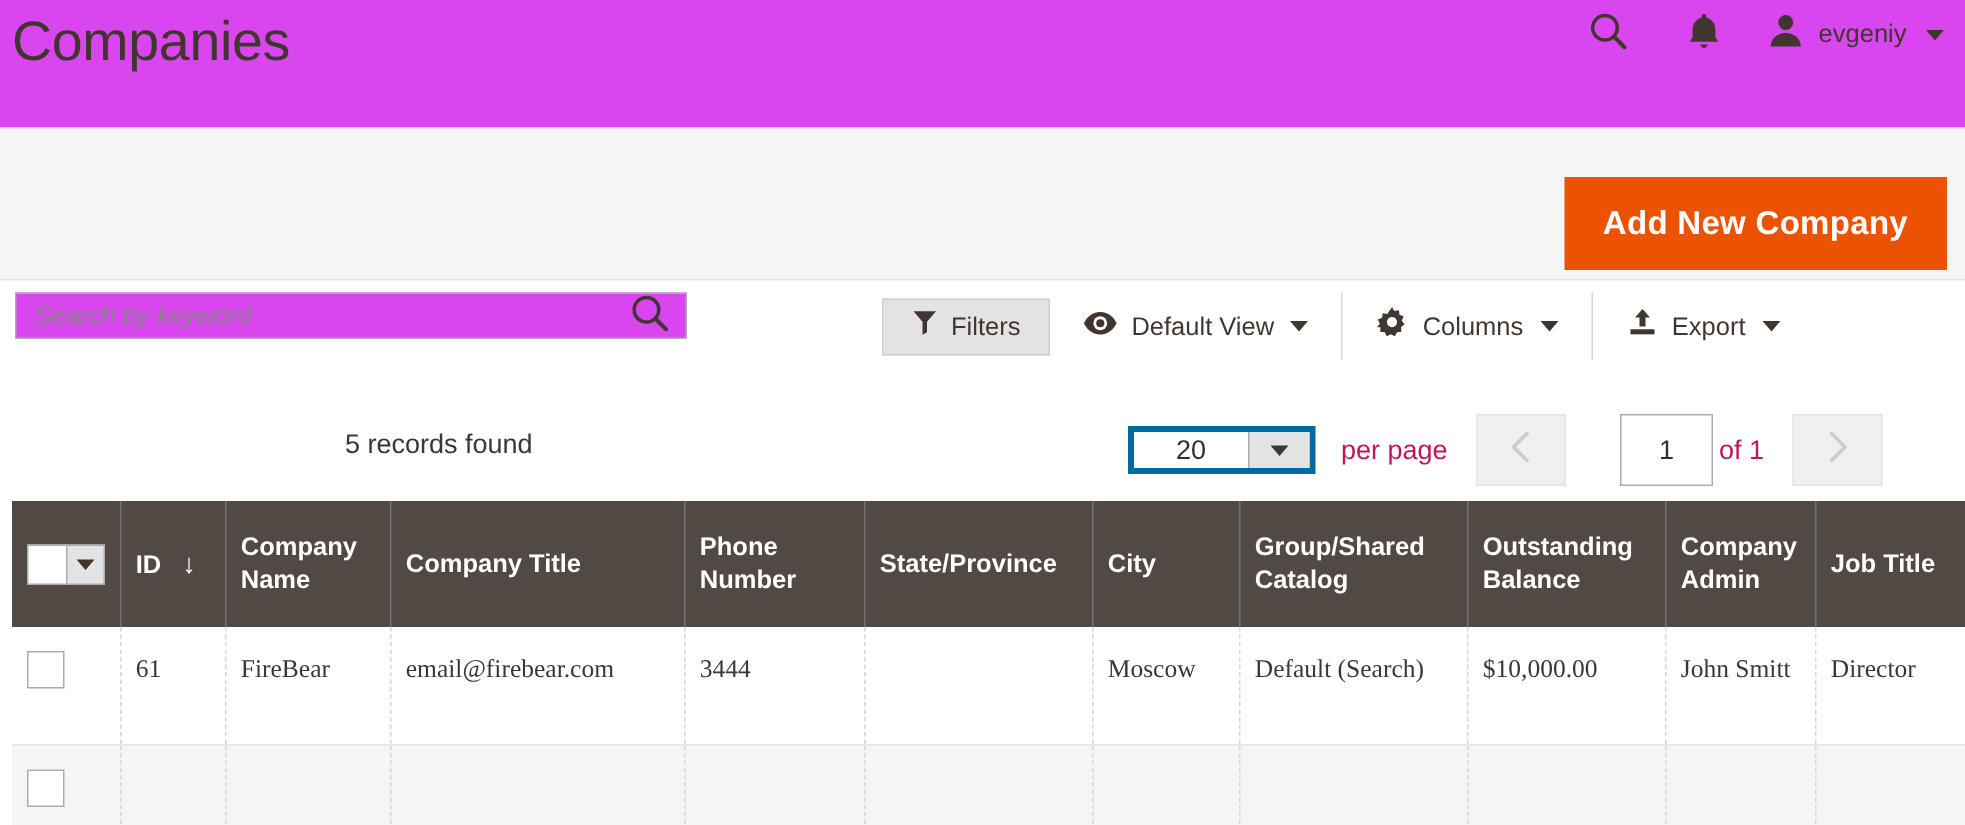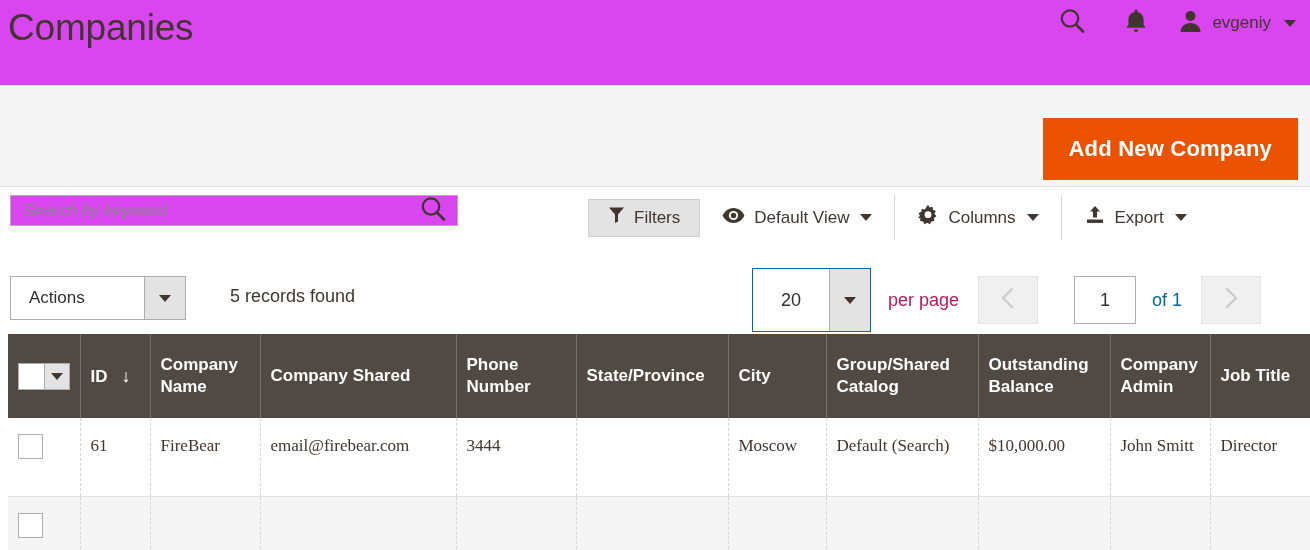--- a/index.html
+++ b/index.html
@@ -182,22 +182,22 @@
     color: #41362f;
   }
   .pager {
     position: absolute;
     left: 752px; top: 4px;
     display: flex; align-items: center;
     height: 48px;
   }
   .perpage-select {
     display: flex;
-    height: 64px;
-    border: 1px solid #0369a1;
+    height: 32px;
+    border: 4px solid #0369a1;
     background: #ffffff;
     cursor: pointer;
   }
   .perpage-select .val {
     width: 76px;
     display: flex; align-items: center; justify-content: center;
     font-size: 18px;
     color: #303030;
   }
   .perpage-select .arrowbox {
@@ -222,22 +222,22 @@
   .pg-input {
     width: 62px; height: 48px;
     border: 1px solid #adadad;
     background: #ffffff;
     display: flex; align-items: center; justify-content: center;
     font-size: 18px; color: #303030;
     margin-left: 36px;
   }
   .pg-of {
     font-size: 18px;
-    color: #0369a1;
-    margin-left: 16px;
+    color: #be185d;
+    margin-left: 4px;
   }
 
   
   .grid-wrap {
     position: relative;
     width: 1310px;
     overflow: hidden;
   }
   table.data-grid {
     border-collapse: collapse;
@@ -405,26 +405,20 @@
       </span>
       <span>Export</span>
       <span class="caret-sm"></span>
     </div>
 
   </div>
 </div>
 
 <div class="grid-subbar">
 
-  <div class="actions-select">
-    <div class="lbl">Actions</div>
-    <div class="arrowbox">
-      <span class="caret-sm" style="margin-left:0"></span>
-    </div>
-  </div>
 
   <div class="records-found">5 records found</div>
 
   <div class="pager">
     <div class="perpage-select">
       <div class="val">20</div>
       <div class="arrowbox">
         <span class="caret-sm" style="margin-left:0"></span>
       </div>
     </div>
@@ -473,21 +467,21 @@
             <span class="hdr-checkbox"></span>
             <span class="hdr-check-arrow">
               <span style="width:0;height:0;border-left:6px solid transparent;border-right:6px solid transparent;border-top:7px solid #41362f;display:block;"></span>
             </span>
           </div>
         </th>
         <th>
           <span>ID</span><span class="sort-arrow">↓</span>
         </th>
         <th>Company Name</th>
-        <th>Company Shared</th>
+        <th>Company Title</th>
         <th>Phone Number</th>
         <th>State/Province</th>
         <th>City</th>
         <th>Group/Shared Catalog</th>
         <th>Outstanding Balance</th>
         <th>Company Admin</th>
         <th>Job Title</th>
       </tr>
     </thead>
     <tbody>

